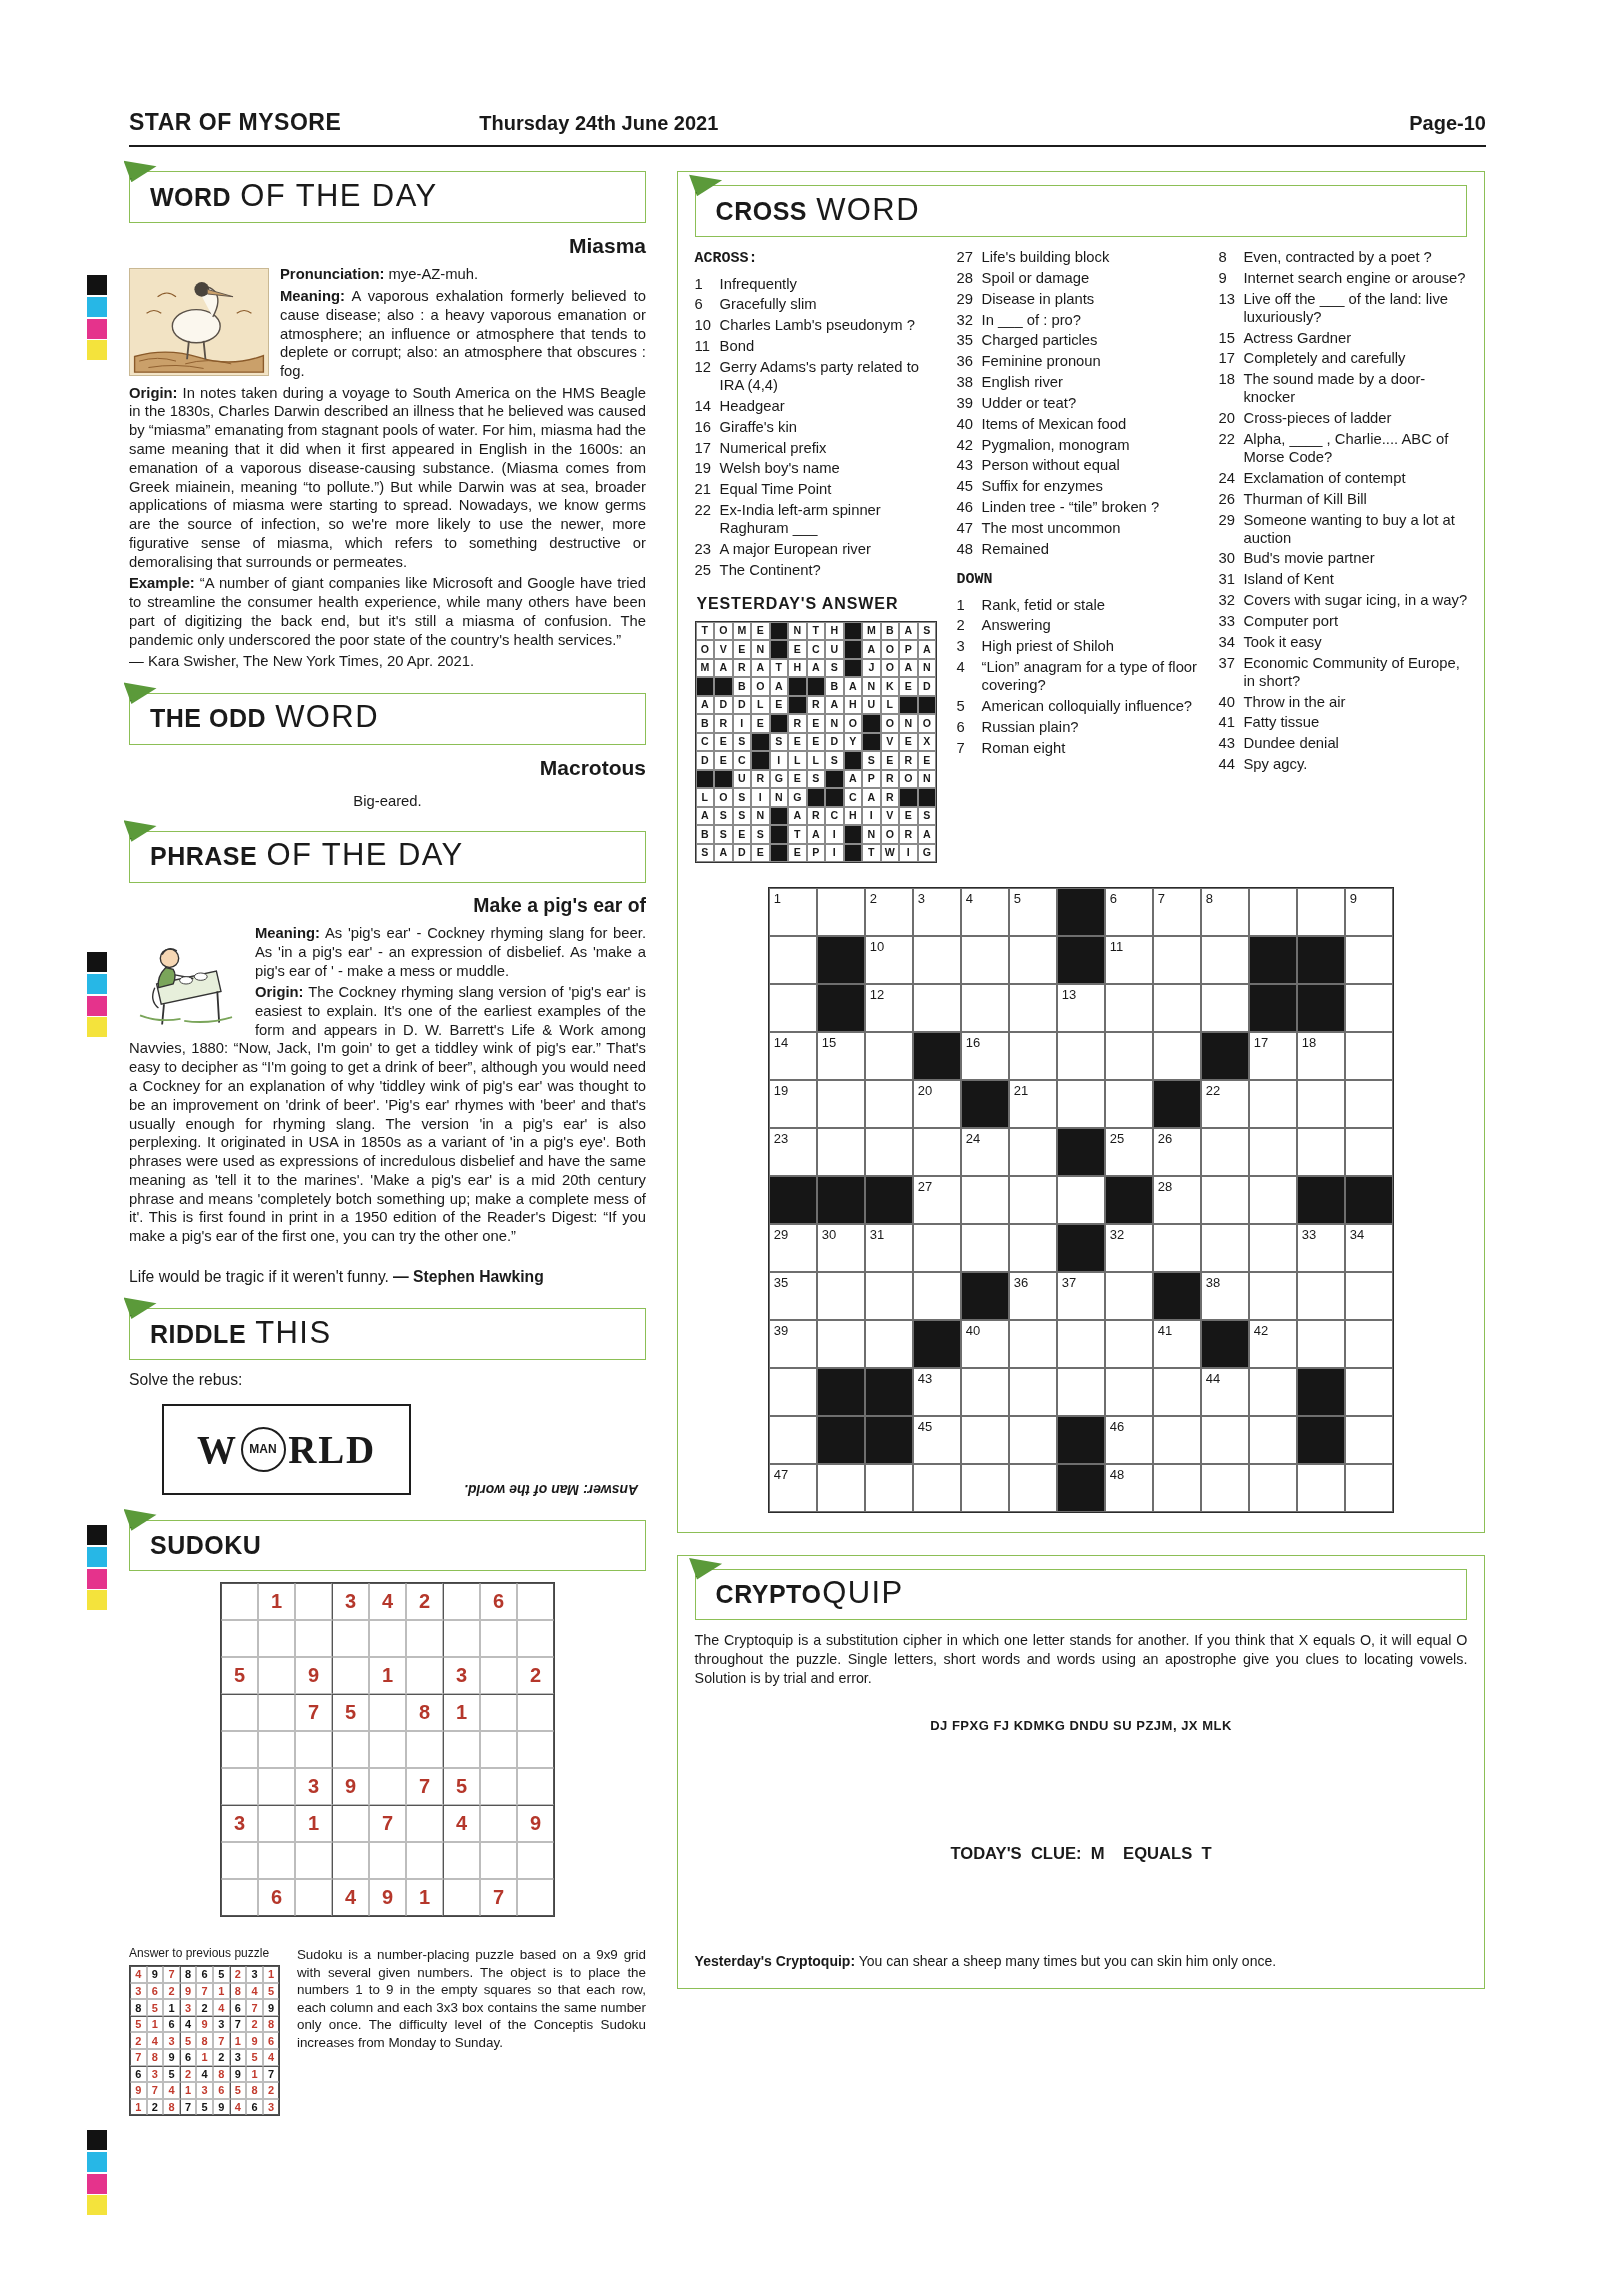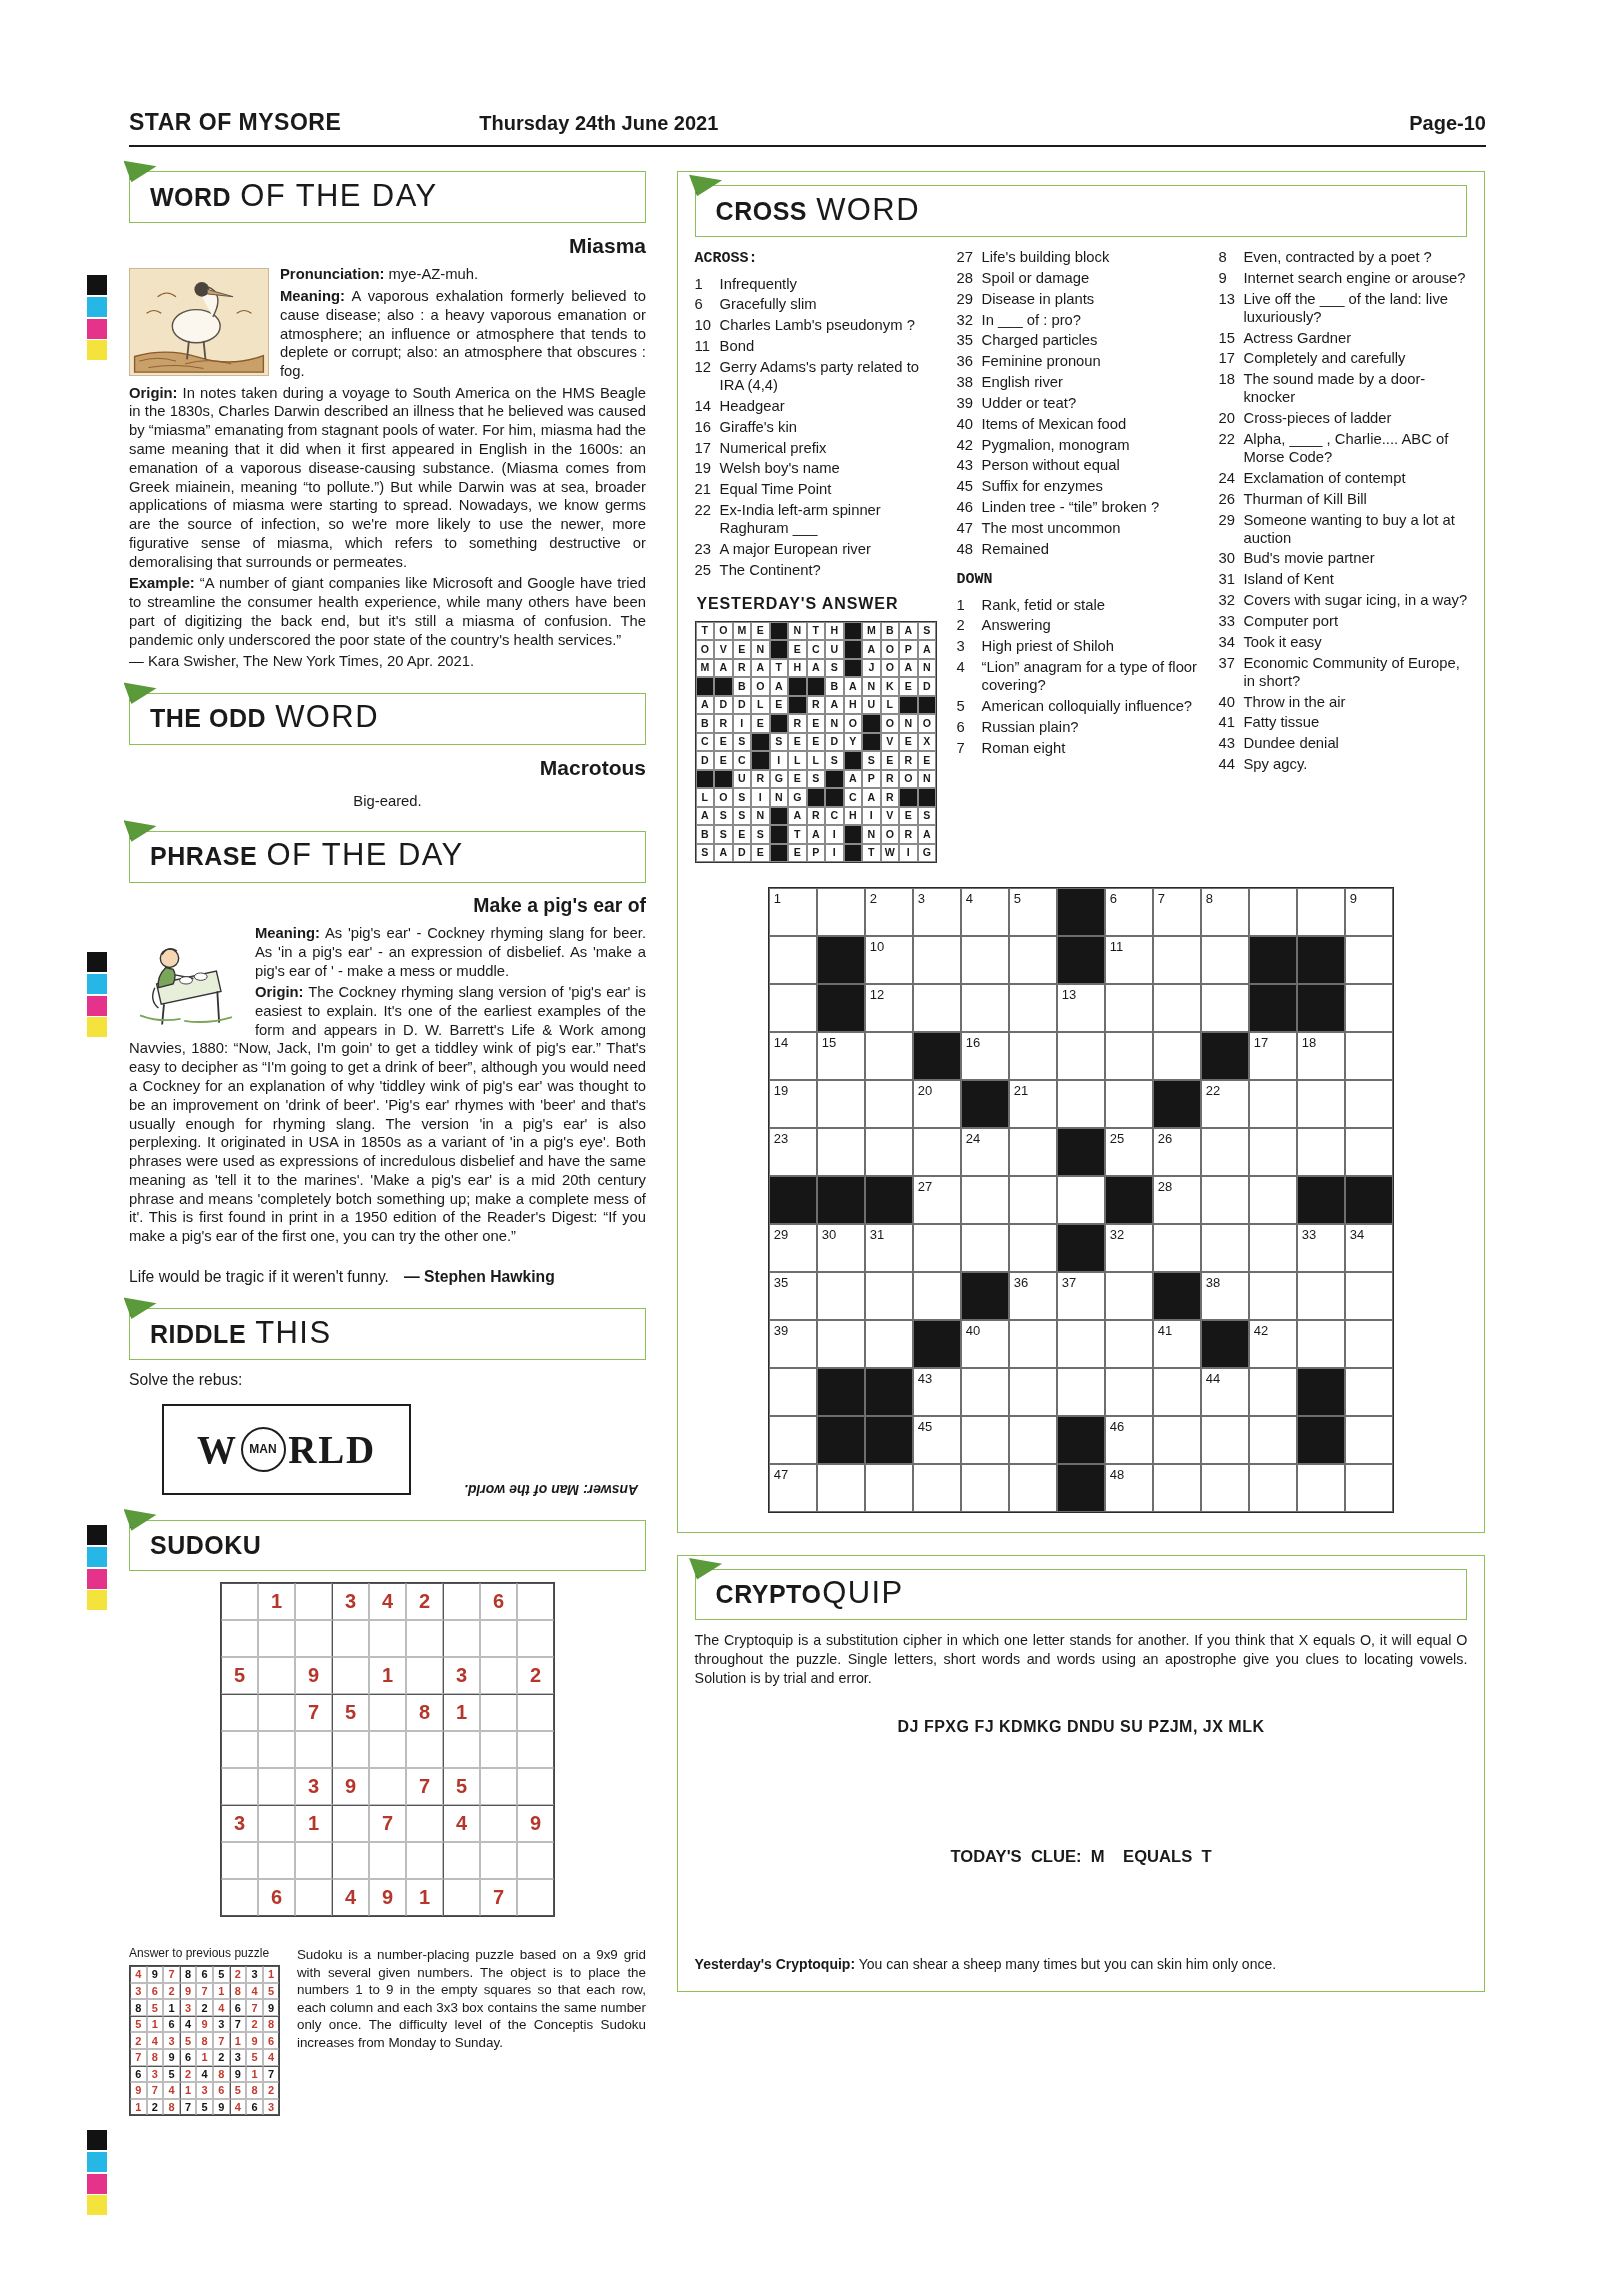--- a/index.html
+++ b/index.html
@@ -39,21 +39,21 @@
   .body-text p{margin:0 0 2.8px 0;}
   .entry-word{text-align:right;font-weight:700;font-size:21px;margin:0 0 7.4px 0;}
   .small-def{text-align:center;font-size:14.8px;margin-top:13px;}
   .attr{font-size:14.8px;margin-top:1.8px;}
 
   .flo-left{float:left;margin:2.8px 11px 5.5px 0;border:0.9px solid #c9b893;}
   .flo-left2{float:left;margin:2.8px 11px 3.7px 0;}
 
   
   .quote-line{font-size:15.7px;margin-top:5.5px;}
-  .quote-line b{margin-left:15px;}
+  .quote-line b{margin-left:4px;}
 
   
   .riddle-prompt{font-size:15.7px;}
   .rebus-box{width:245px;height:87px;border:2.8px solid #1d1d1d;display:flex;align-items:center;justify-content:center;
              margin:14.8px 0 0 33px;background:#fff;}
   .rw{font-family:"Liberation Serif",serif;font-size:39px;font-weight:700;letter-spacing:1.8px;}
   .ro{display:inline-flex;width:41px;height:41px;border:2.8px solid #1d1d1d;border-radius:50%;
       align-items:center;justify-content:center;margin:0 2.8px;vertical-align:middle;}
   .rman{font-size:12px;font-weight:800;letter-spacing:0;}
   .riddle-ans{transform:rotate(180deg);font-weight:700;font-style:italic;font-size:14px;
@@ -88,21 +88,21 @@
         font-size:10.6px;font-weight:700;background:#fff;}
   .solc.blk{background:#161616;}
   .cw-grid-wrap{display:flex;justify-content:center;margin-top:24px;}
   .cw-grid{display:grid;grid-template-columns:repeat(13,48px);grid-auto-rows:48px;border:1.8px solid #2b2b2b;width:fit-content;}
   .cwc{border:0.9px solid #6e6e6e;position:relative;background:#fff;}
   .cwc.blk{background:#161616;}
   .num{position:absolute;top:1.8px;left:3.7px;font-size:13px;}
 
   
   .crypto-intro{font-size:14.3px;line-height:1.3;text-align:justify;margin-top:5.5px;}
-  .crypto-line{font-weight:700;font-size:16px;letter-spacing:0.5px;text-align:center;}
+  .crypto-line{font-weight:700;font-size:13px;letter-spacing:0.5px;text-align:center;}
   .cl1{margin-top:31px;}
   .cl2{margin-top:74px;}
   .crypto-clue{margin-top:111px;text-align:center;font-weight:700;font-size:16.6px;white-space:pre-wrap;}
   .crypto-clue span{white-space:pre-wrap;}
   .crypto-yest{margin-top:89px;font-size:14px;}
 </style>
 </head>
 <body>
 
 <div class="page">

